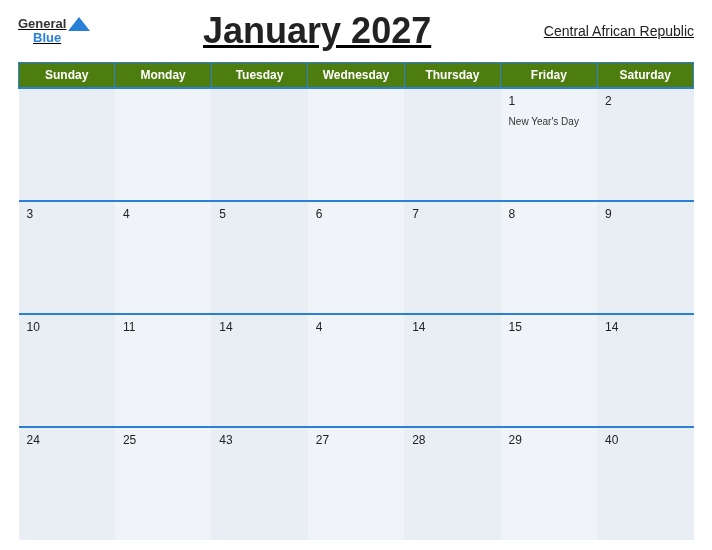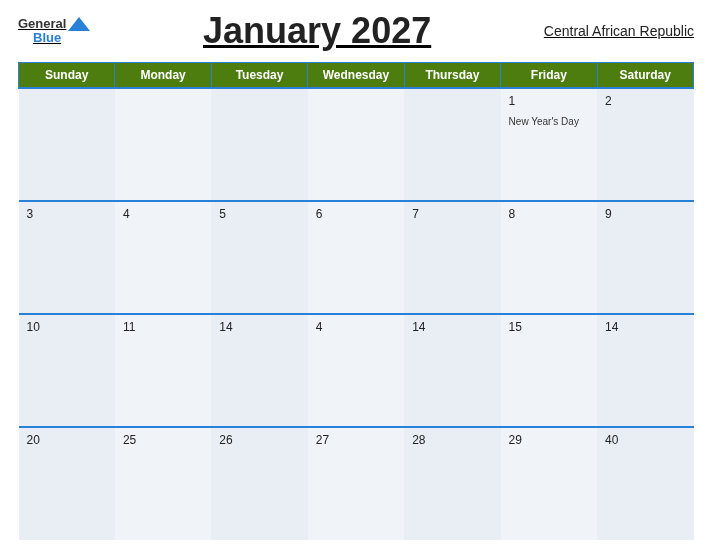--- a/index.html
+++ b/index.html
@@ -239,27 +239,27 @@
           </td>
           <td>
             <span class="day-number">15</span>
           </td>
           <td>
             <span class="day-number">14</span>
           </td>
         </tr>
         <tr>
           <td>
-            <span class="day-number">20</span>
+            <span class="day-number">24</span>
           </td>
           <td>
             <span class="day-number">25</span>
           </td>
           <td>
-            <span class="day-number">26</span>
+            <span class="day-number">43</span>
           </td>
           <td>
             <span class="day-number">27</span>
           </td>
           <td>
             <span class="day-number">28</span>
           </td>
           <td>
             <span class="day-number">29</span>
           </td>

